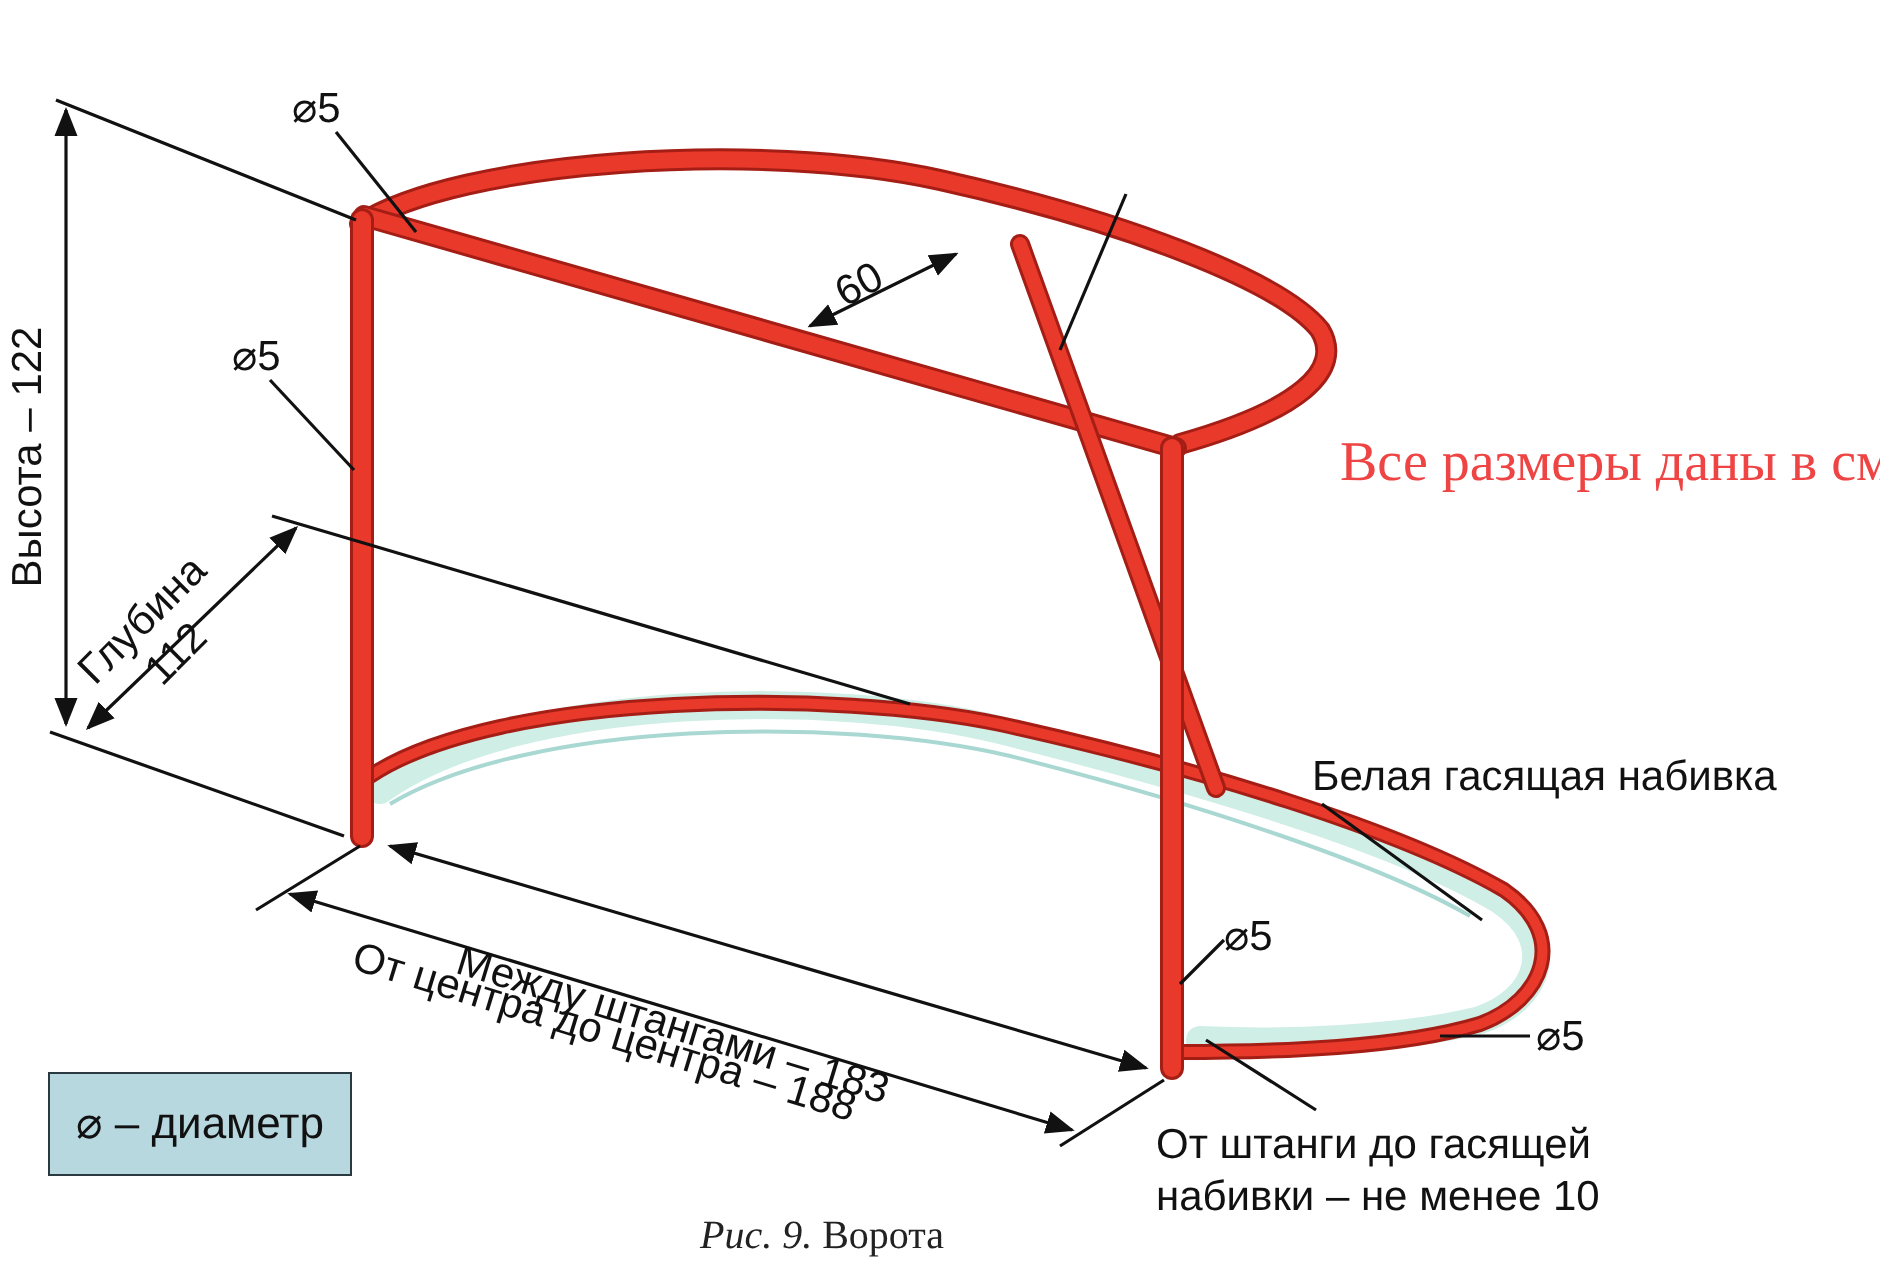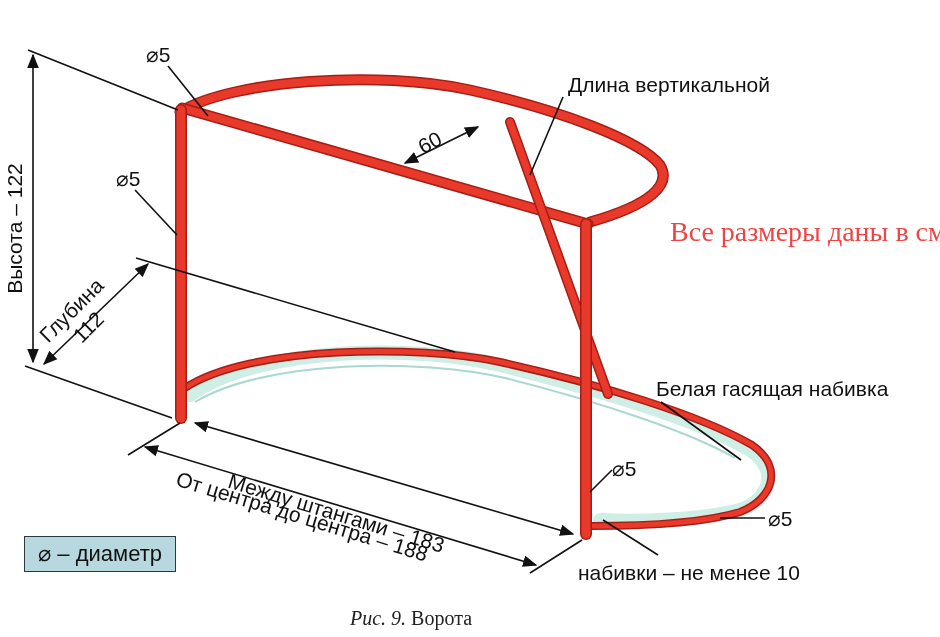--- a/index.html
+++ b/index.html
@@ -2,21 +2,21 @@
 <html><head>
   <meta charset="utf-8">
   <style>
     html, body { margin: 0; padding: 0; background: #ffffff; }
     body { width: 940px; height: 637px; position: relative; overflow: hidden; }
     #canvas { position: absolute; left: 0; top: 0; width: 940px; height: 637px; }
     .lbl { position: absolute; font-family: "Liberation Sans", sans-serif; color: #111; white-space: nowrap; line-height: 1; }
     .sans21 { font-size: 21px; }
     .serif21 { font-family: "Liberation Serif", serif; font-size: 28px; color: #ef4444; }
     .legend {
-      position: absolute; left: 24px; top: 536px; width: 152px; height: 36px;
+      position: absolute; left: 24px; top: 536px; width: 152px; height: 52px;
       background: #b8d8e0; border: 1.5px solid #2a3a40; box-sizing: border-box;
       font-family: "Liberation Sans", sans-serif; font-size: 22px; color: #111;
       display: flex; align-items: center; justify-content: center;
     }
     .caption { position: absolute; left: 350px; top: 607px; font-family: "Liberation Serif", serif; font-size: 20px; color: #222; }
     .caption i { font-style: italic; }
   </style>
 </head>
 <body>
 
@@ -77,35 +77,35 @@
     <line x1="128" y1="455" x2="180" y2="423"></line>
     <line x1="530" y1="573" x2="582" y2="540"></line>
     <line x1="195" y1="423" x2="573" y2="534" marker-start="url(#ah)" marker-end="url(#ah)"></line>
     <line x1="145" y1="447" x2="536" y2="565" marker-start="url(#ah)" marker-end="url(#ah)"></line>
   </g>
 </svg>
 
 <div class="lbl sans21" style="left:146px;top:44px;">⌀5</div>
 <div class="lbl sans21" style="left:116px;top:168px;">⌀5</div>
 <div class="lbl sans21" style="left:568px;top:72px;line-height:26px;">
-  <div>Длина вертикальной</div>
 </div>
 <div class="lbl sans21" style="left:418px;top:132px;transform:rotate(-28deg);">60</div>
 <div class="lbl serif21" style="left:670px;top:218px;">Все размеры даны в см</div>
 <div class="lbl sans21" style="left:-56px;top:218px;transform:rotate(-90deg);transform-origin:center;width:140px;text-align:center;">Высота – 122</div>
 <div class="lbl sans21" style="left:40px;top:295px;transform:rotate(-45deg);line-height:24px;text-align:center;">
   <div>Глубина</div>
   <div>112</div>
 </div>
 <div class="lbl sans21" style="left:632px;top:378px;margin-left:24px;">Белая гасящая набивка</div>
 <div class="lbl sans21" style="left:612px;top:458px;">⌀5</div>
 <div class="lbl sans21" style="left:768px;top:508px;">⌀5</div>
 <div class="lbl sans21" style="left:232px;top:470px;transform:rotate(17deg);transform-origin:left top;">Между штангами – 183</div>
 <div class="lbl sans21" style="left:180px;top:468px;transform:rotate(17deg);transform-origin:left top;">От центра до центра – 188</div>
 <div class="lbl sans21" style="left:578px;top:560px;line-height:26px;">
+  <div>От штанги до гасящей</div>
   <div>набивки – не менее 10</div>
 </div>
 
 <div class="legend">⌀ – диаметр</div>
 
 <div class="caption">
   <i>Рис. 9.</i>
   <span>Ворота</span>
 </div>
 

